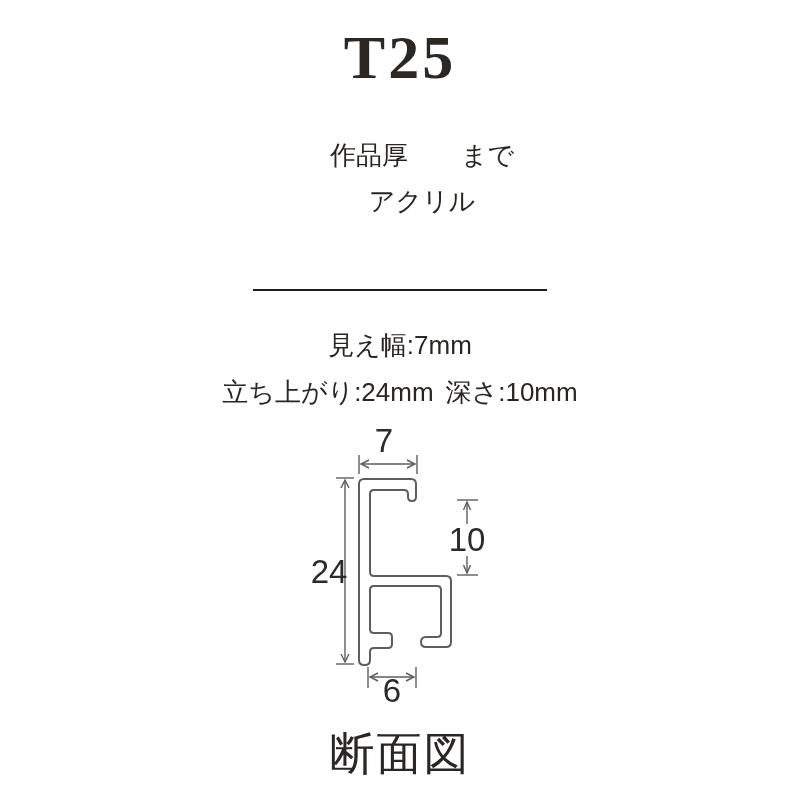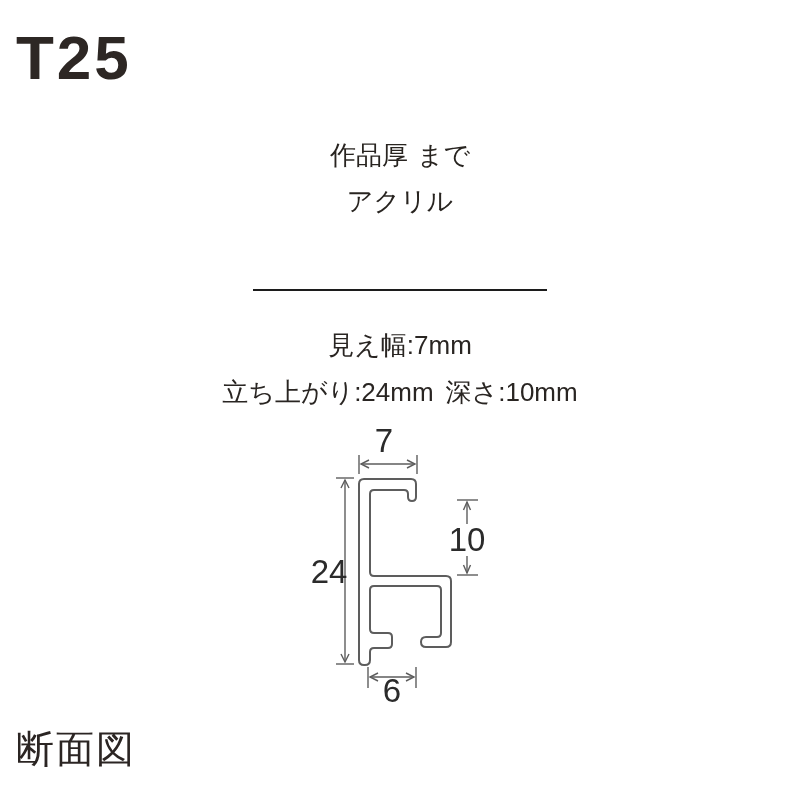--- a/index.html
+++ b/index.html
@@ -1,45 +1,45 @@
 <!DOCTYPE html>
 <html><head>
 <meta charset="utf-8">
 <style>
   html,body{margin:0;padding:0;}
   body{
     width:800px;height:800px;position:relative;background:#ffffff;
     font-family:"Liberation Sans","DejaVu Sans",sans-serif;
     color:#2c2622;overflow:hidden;
   }
-  .abs{position:absolute;left:16px;right:0;}
+  .abs{position:absolute;left:0;right:0;text-align:center;font-family:Liberation Serif, serif;}
   .title{
     top:22px;font-size:62px;font-weight:600;letter-spacing:3px;
     color:#2d2724;line-height:1.15;
   }
   .spec-line{
     position:absolute;left:0;right:0;display:flex;justify-content:center;
     align-items:baseline;gap:9px;color:#282420;
   }
-  .spec-line .jp{font-size:26px;font-weight:500;}
+  .spec-line .jp{font-size:26px;font-weight:500;margin-left:44px;}
   .spec-line .val{font-size:38px;font-weight:500;letter-spacing:0.5px;}
   .spec1{top:138px;}
   .spec2{top:184px;}
   .divider{
     position:absolute;top:289px;left:253px;width:294px;height:2px;
     background:#1c1c1c;
   }
   .detail-line{
     position:absolute;left:0;right:0;display:flex;justify-content:center;
     align-items:baseline;gap:12px;font-size:26px;font-weight:500;color:#292522;
   }
   .detail1{top:328px;}
   .detail2{top:375px;}
   .caption{
-    top:724px;font-size:38px;font-weight:500;letter-spacing:2px;color:#2b2523;
+    top:724px;font-size:45px;font-weight:500;letter-spacing:2px;color:#2b2523;
   }
   .diagram-svg{position:absolute;top:0;left:0;pointer-events:none;}
   .dim-label{
     font-family:"Liberation Sans","DejaVu Sans",sans-serif;
     font-size:33px;font-weight:500;fill:#2b2b2b;
   }
 </style>
 </head>
 <body>
 

